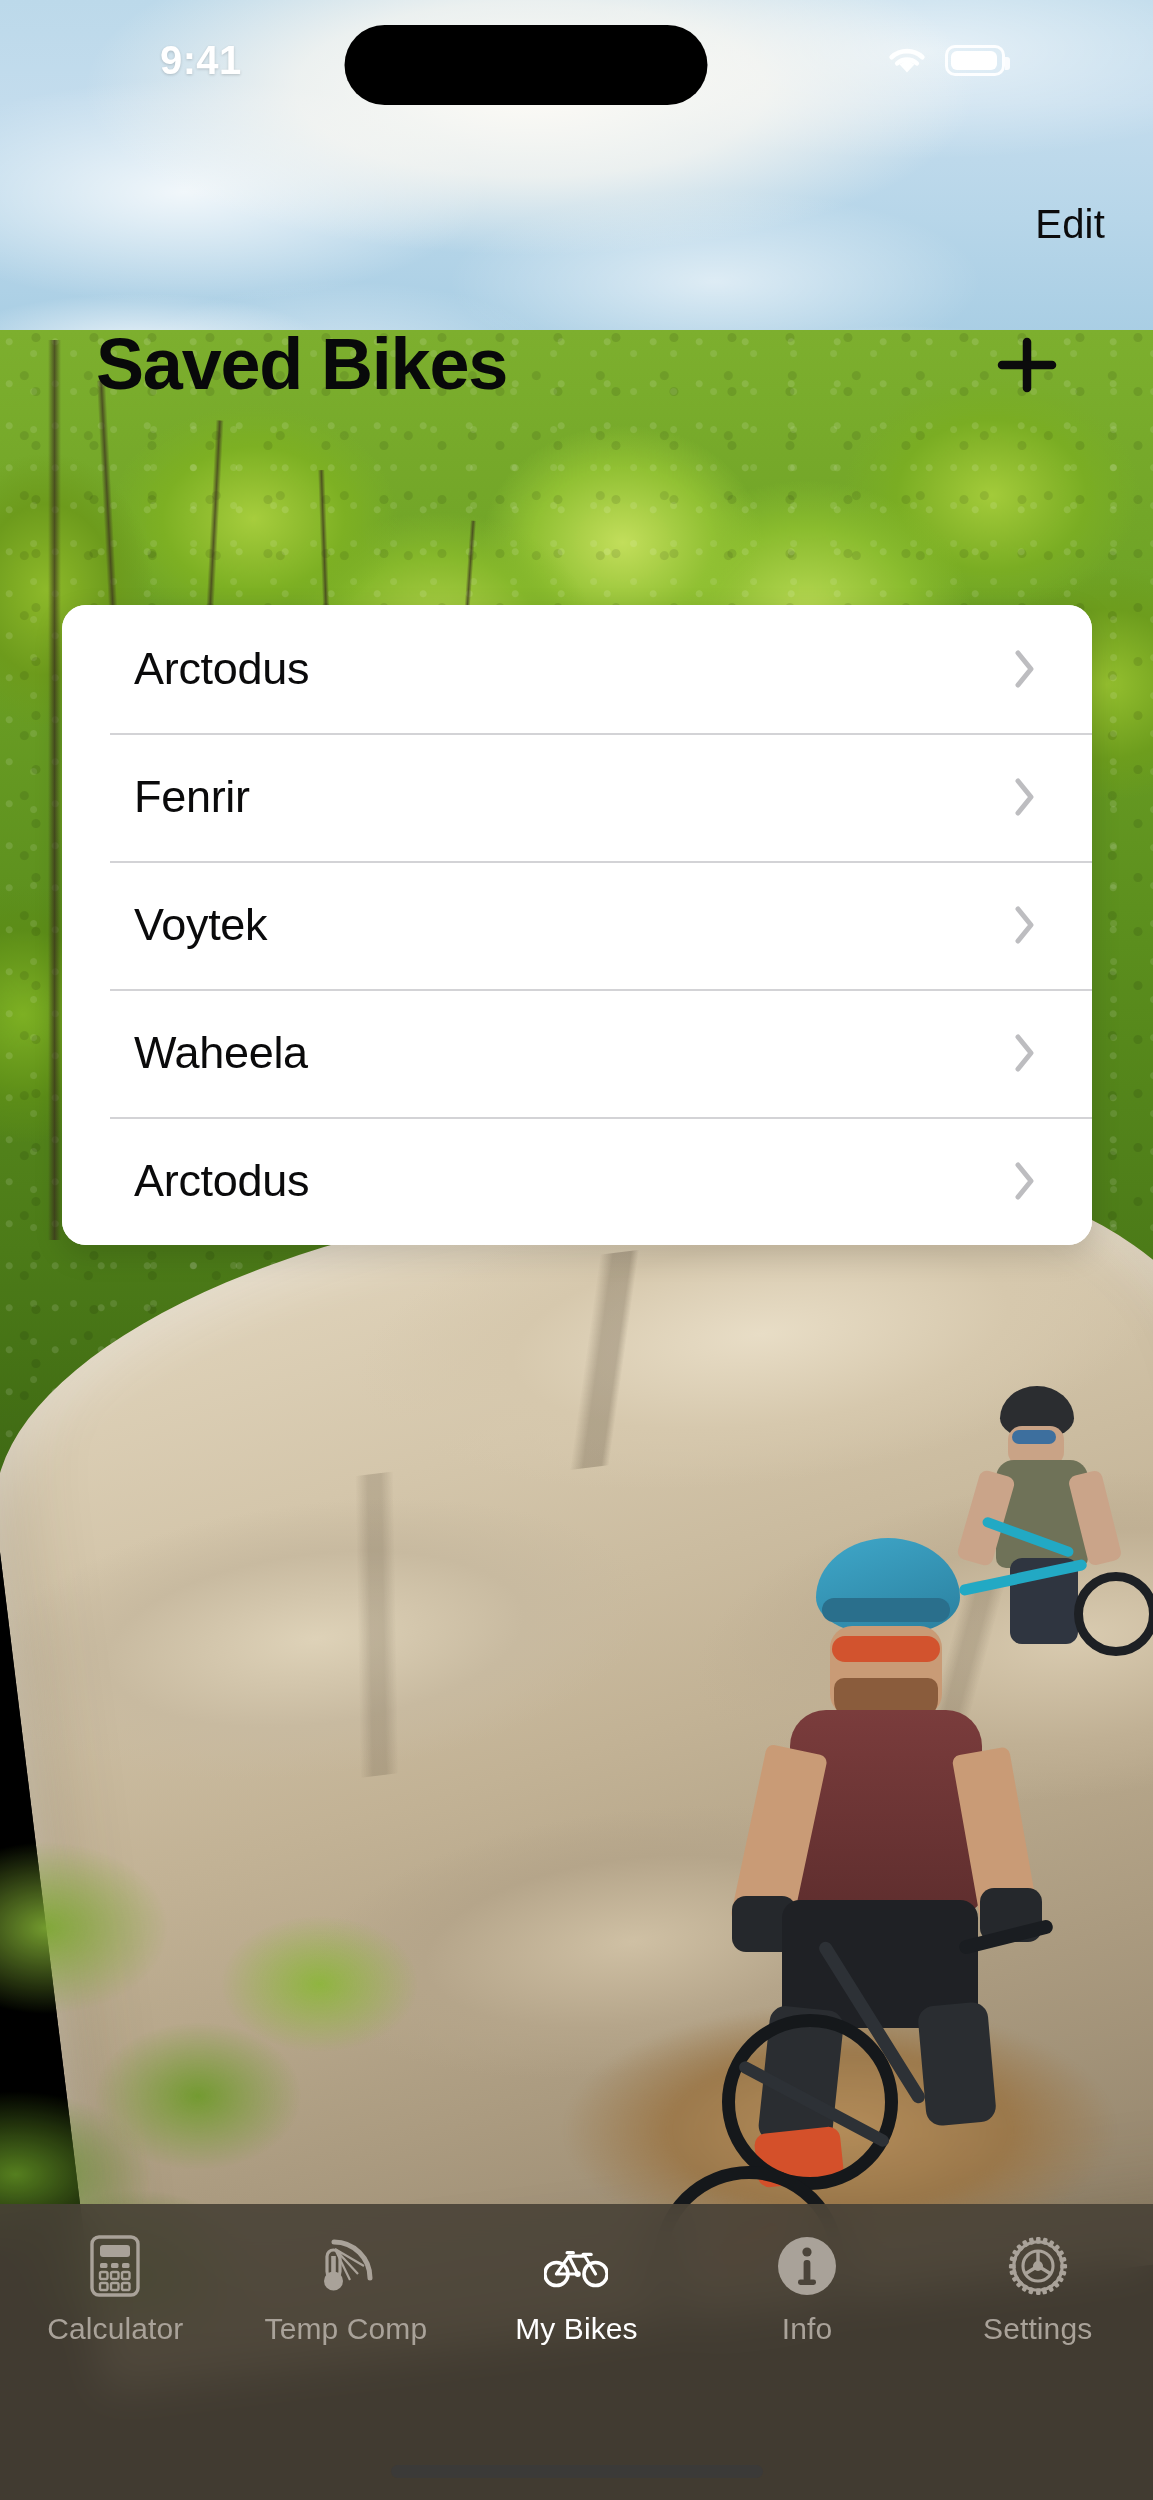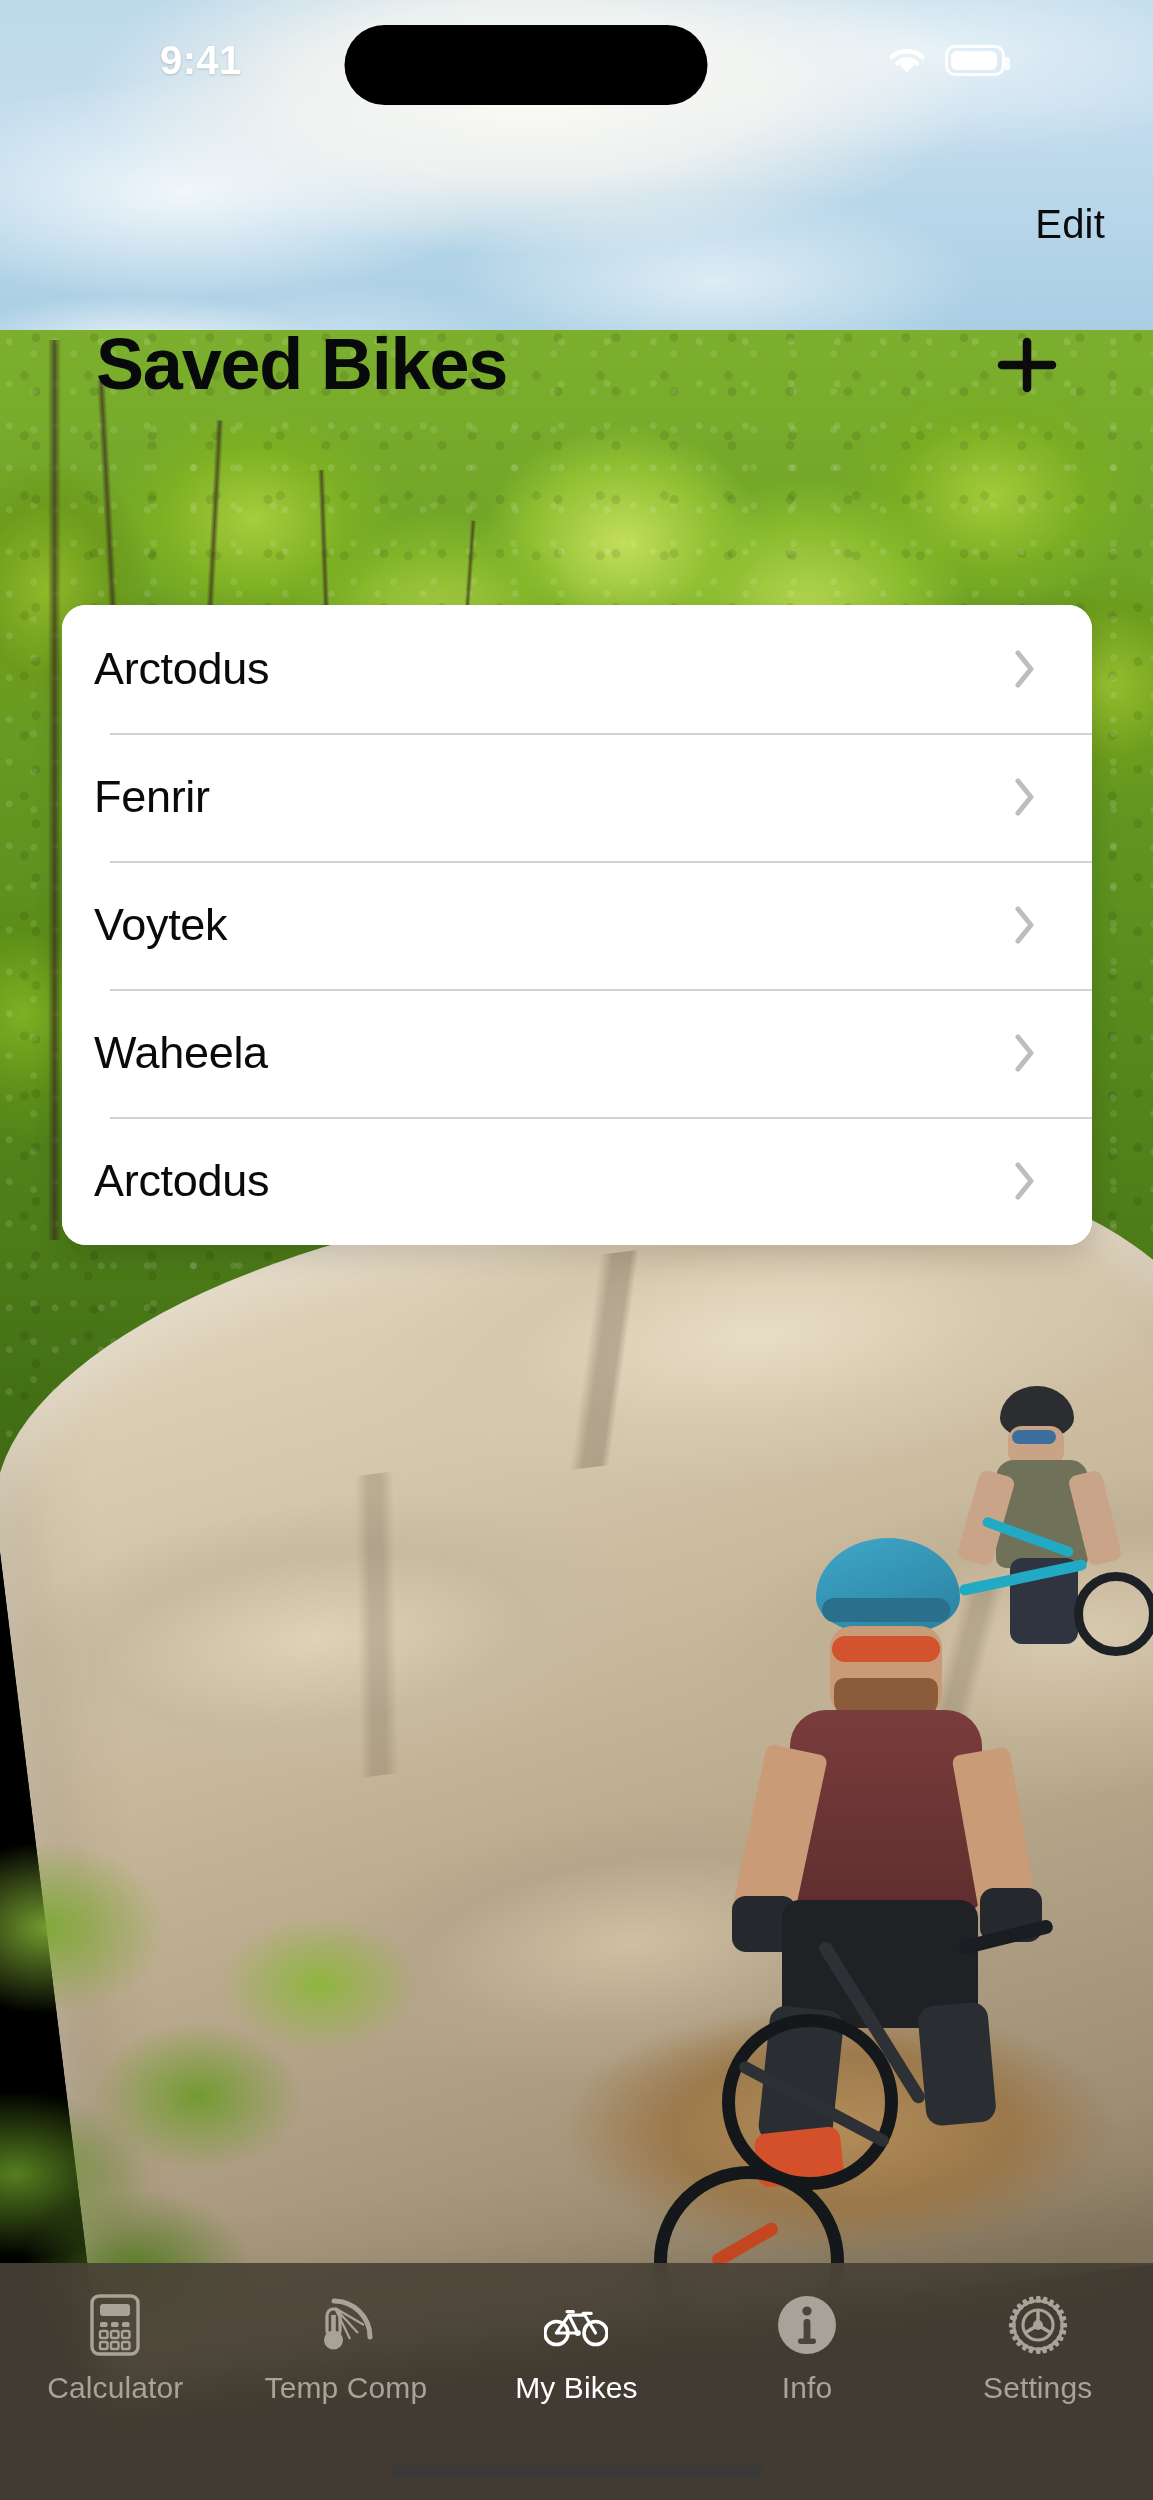--- a/index.html
+++ b/index.html
@@ -149,31 +149,31 @@
 
   
   .card {
     position:absolute; left:62px; top:605px; width:1030px;
     background:#ffffff; border-radius:24px; z-index:15;
     box-shadow:0 10px 30px rgba(0,0,0,.14);
     overflow:hidden;
   }
   .row {
     position:relative; height:128px; display:flex; align-items:center;
-    padding:0 48px 0 32px; cursor:pointer; background:#fff;
+    padding:0 48px 0 72px; cursor:pointer; background:#fff;
   }
   .row-label { font-size:45px; color:#0a0a0b; letter-spacing:-.3px; flex:1; }
   .row-chev { width:22px; height:40px; flex:0 0 auto; margin-right:8px; }
   .row + .row::before {
     content:""; position:absolute; left:48px; right:0; top:0; height:1.5px; background:#d3d3d6;
   }
 
   
   .tabbar {
-    position:absolute; left:0; bottom:0; width:1153px; height:237px; z-index:22;
+    position:absolute; left:0; bottom:0; width:1153px; height:296px; z-index:22;
     background:rgba(72,65,54,.90);
     backdrop-filter:blur(22px);
     display:flex; align-items:flex-start; padding-top:30px;
   }
   .tab { flex:1; display:flex; flex-direction:column; align-items:center; gap:14px; cursor:pointer; }
   .tab-icon { width:64px; height:64px; display:flex; align-items:center; justify-content:center; }
   .tab-label { font-size:30px; letter-spacing:.1px; color:#a9a299; }
   .tab.active .tab-label { color:#ffffff;text-align:center; }
   .home-ind {
     position:absolute; left:50%; bottom:22px; transform:translateX(-50%);

